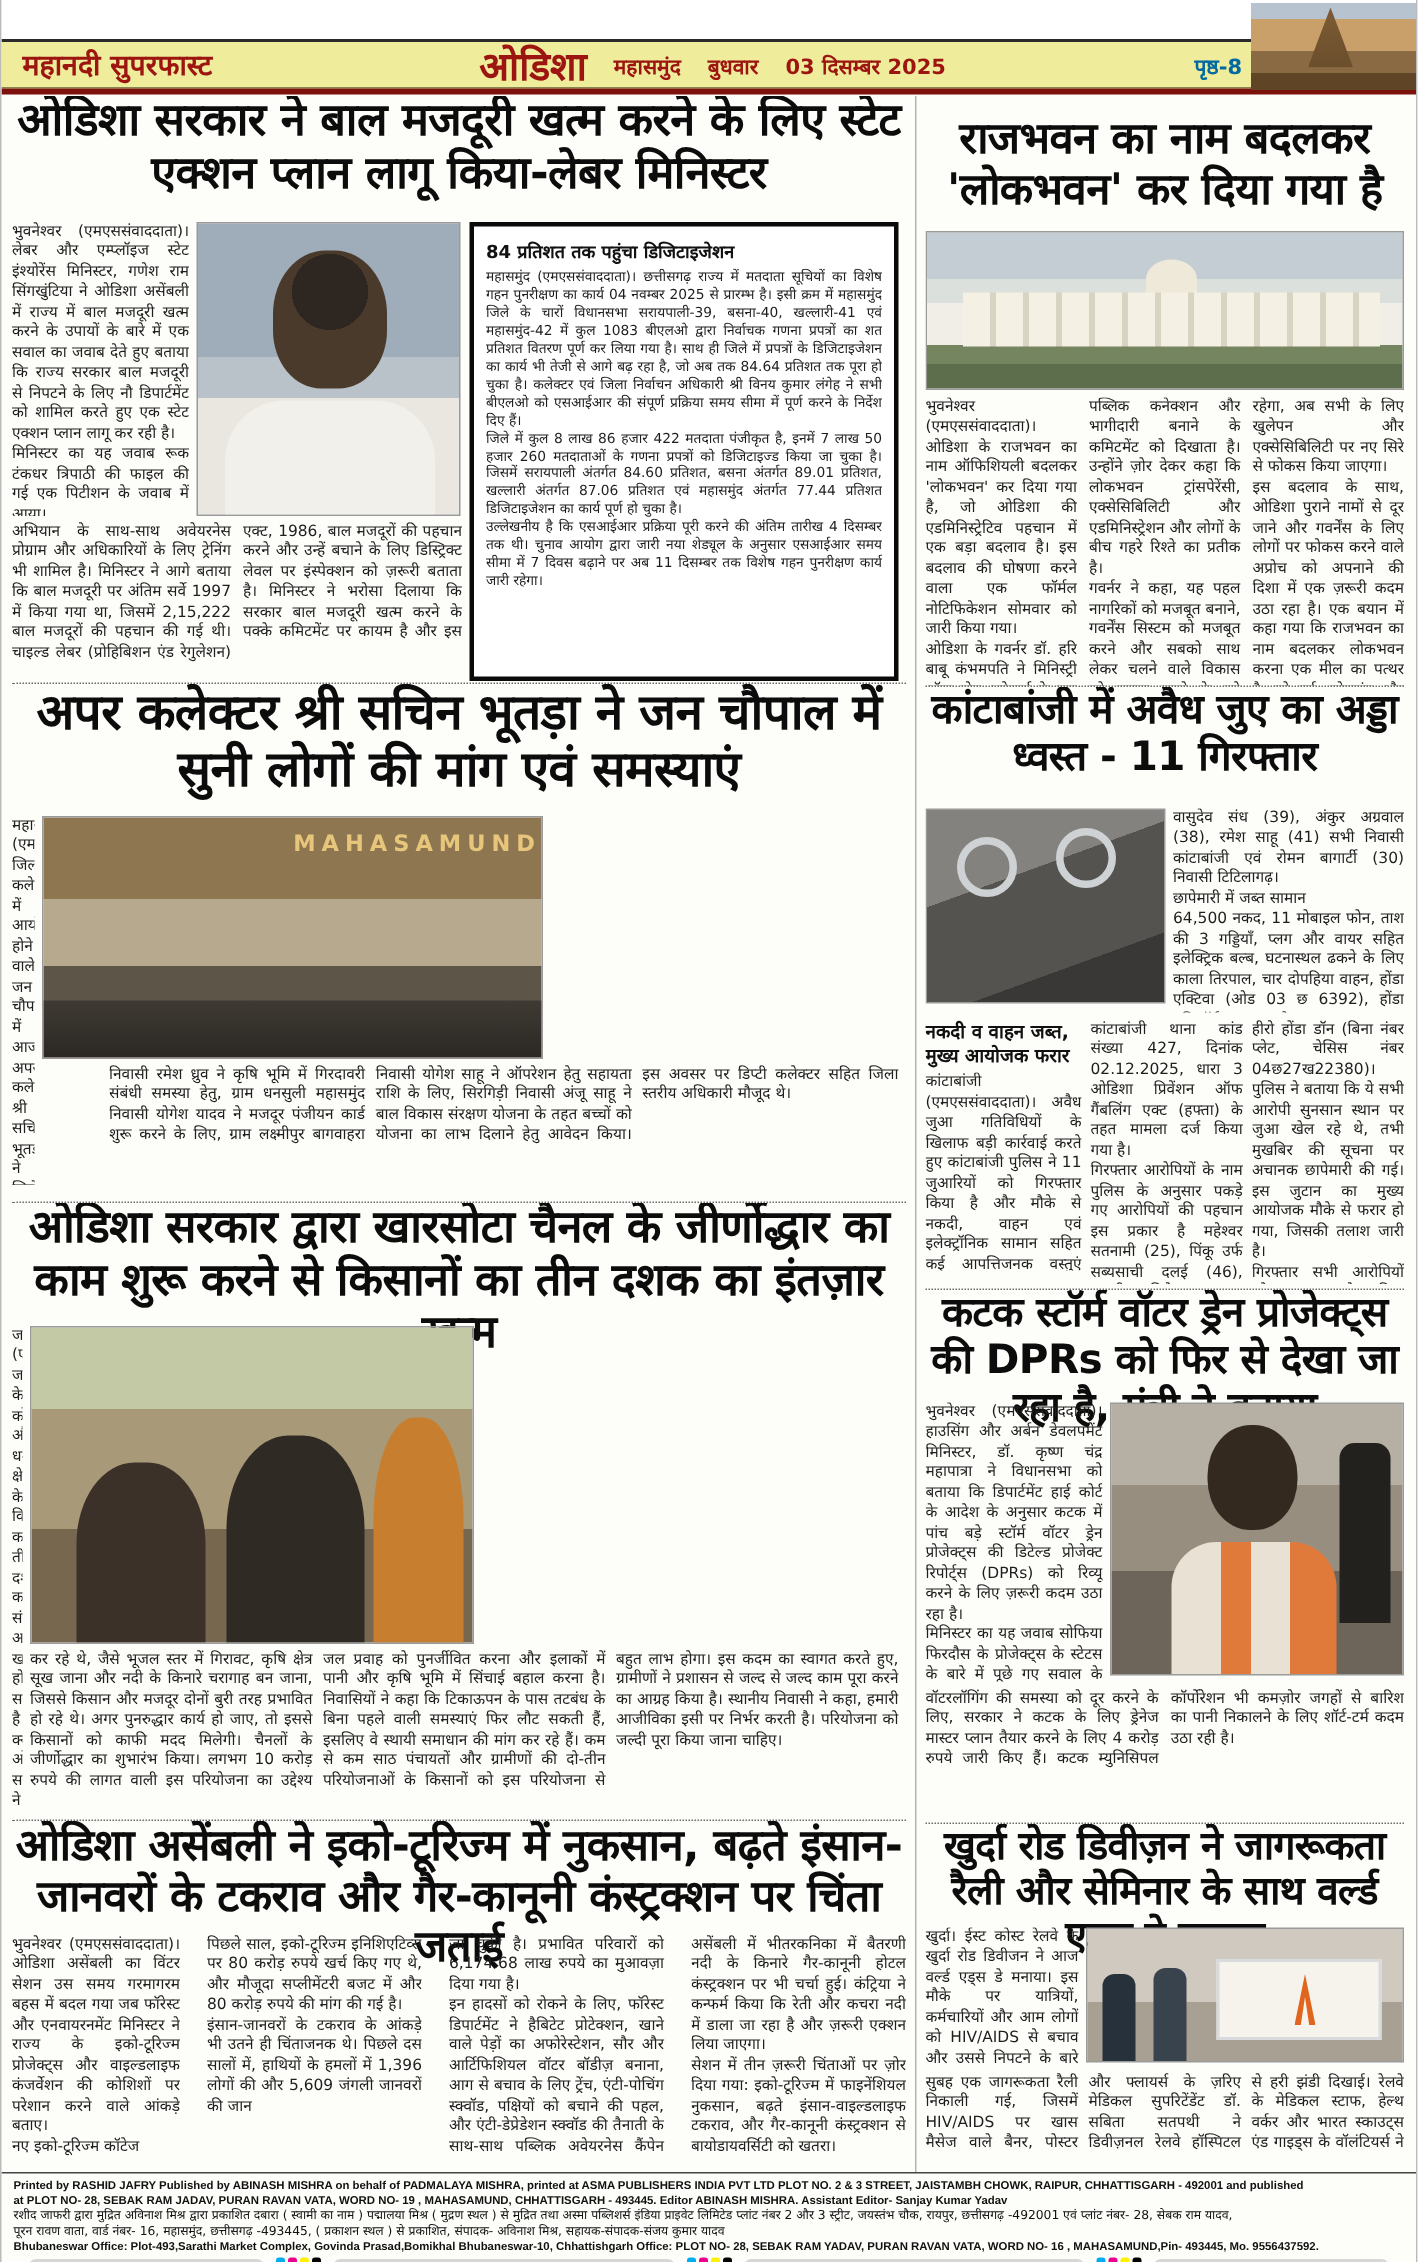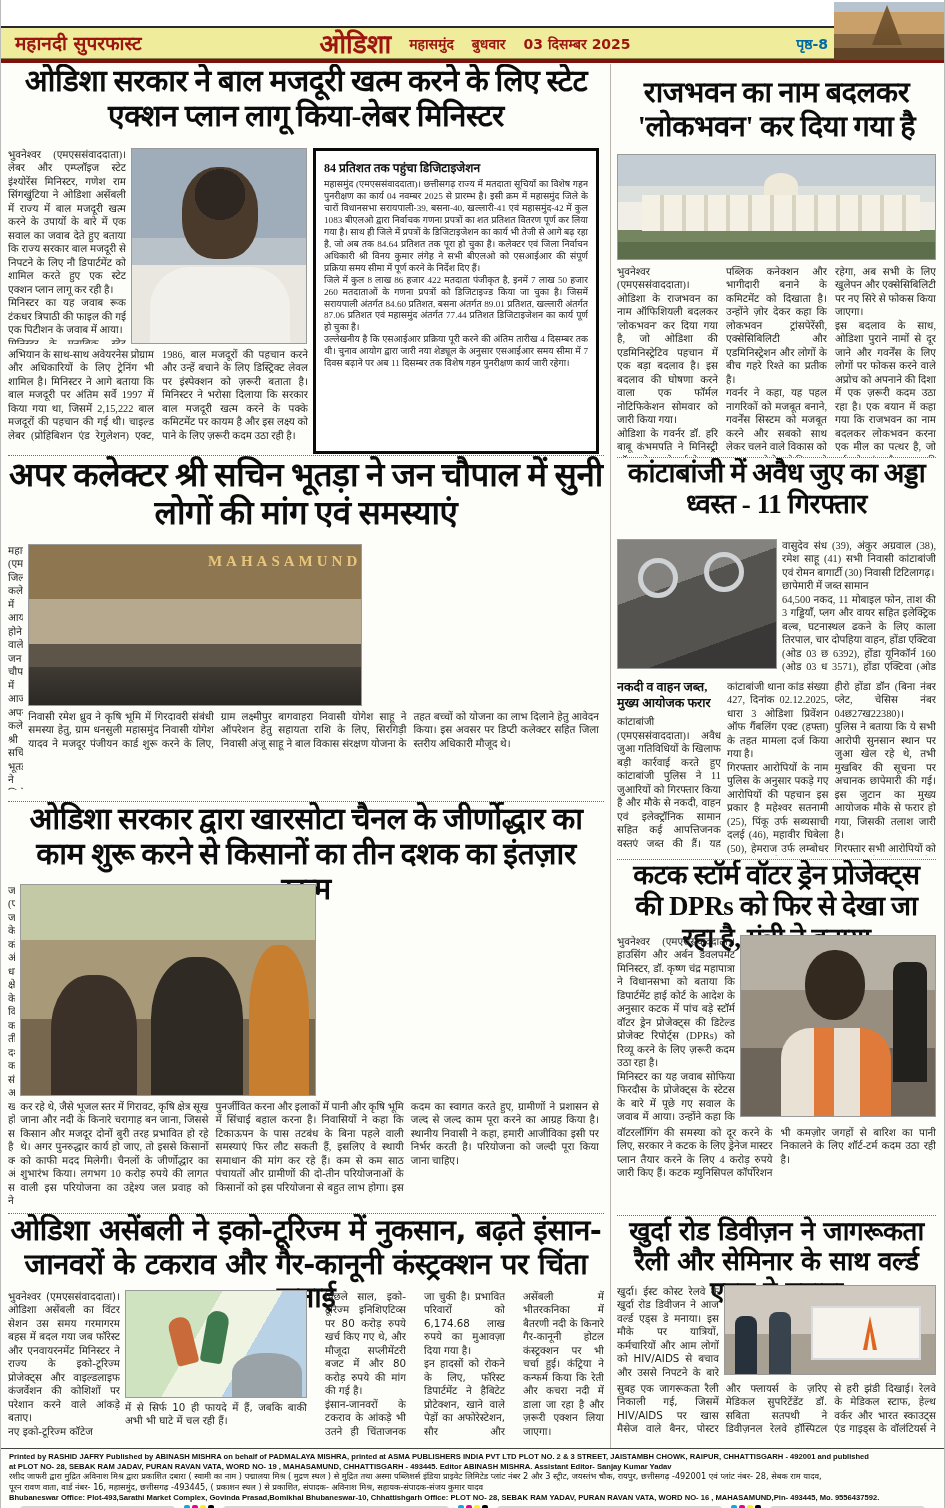--- a/index.html
+++ b/index.html
@@ -21,21 +21,21 @@
   #temple .spire { position:absolute; left:38px; top:3px; width:30px; height:40px;
             background:linear-gradient(180deg,#7d5c36,#a1severus 60%,#6b4e2c); background:linear-gradient(180deg,#7d5c36,#6b4e2c);
             clip-path:polygon(50% 0,78% 55%,100% 100%,0 100%,22% 55%); }
   #mast .rule { height:4px; background:#7d120d; }
 
   
   #cols { display:flex; gap:6px; padding:0 7px; }
   #lstack { width:596px; }
   #rstack { width:326px; border-left:1px solid #b9b4aa; padding-left:6px; }
   .art { overflow:hidden; position:relative; }
-  .sep { border-bottom:1px dotted #6b6b6b;font-family:Liberation Serif, serif; }
+  .sep { border-bottom:1px dotted #6b6b6b; }
   .hl { font-weight:800; text-align:center; color:#0c0c0c; line-height:1.16; letter-spacing:-0.4px; }
   .bt { font-size:10.3px; line-height:1.31; text-align:justify; white-space:pre-line; color:#1e1e1e; overflow:hidden; }
   .row { display:flex; gap:5px; }
   .photo { position:relative; overflow:hidden; flex:none; border:1px solid #9a9a9a; }
   .cap { font-weight:800; font-size:12.5px; color:#111; line-height:1.25; }
 
   
   #artA { height:392px; }
   #artA .hl { font-size:30px; height:80px; margin-bottom:4px; }
   #artA .agrp { width:300px; }
@@ -57,21 +57,21 @@
   #photo-rajbhavan .wing { position:absolute; left:24px; top:40px; width:278px; height:36px; background:repeating-linear-gradient(90deg,#f4f0e4 0 18px,#d9d3c2 18px 22px); }
   #artB .b3 { margin-top:5px; column-count:3; column-gap:8px; height:202px; }
 
   
   #artC { height:346px; }
   #artC .hl { font-size:33px; height:84px; margin-bottom:4px; }
   #artC .c1 { width:122px; height:246px; }
   #photo-chaupal { width:334px; height:162px; background:linear-gradient(180deg,#8d7650 0 34%,#b7a98d 34% 62%,#5d5548 62%); }
   #photo-chaupal .wall { position:absolute; top:8px; left:0; width:100%; text-align:right; color:#e7c67c; font-weight:800; font-size:15px; letter-spacing:4px; }
   #photo-chaupal .tbl { position:absolute; bottom:0; width:100%; height:38px; background:linear-gradient(180deg,#3f3a33,#2b2824); }
-  #artC .cmidb { margin-top:4px; column-count:3; column-gap:7px; height:78px; }
+  #artC .cmidb { margin-top:4px; column-count:3; column-gap:7px; height:78px;margin-left:45px; }
   #artC .c3 { flex:1; height:246px; }
 
   
   #artD { height:402px; }
   #artD .hl { font-size:27px; height:76px; margin-bottom:5px; }
   #photo-cuffs { width:160px; height:130px; background:linear-gradient(160deg,#84827e 0 35%,#55534f 35% 75%,#3a3836 75%); }
   #photo-cuffs .ring1,#photo-cuffs .ring2 { position:absolute; border:5px solid #cfd2d4; border-radius:50%; width:40px; height:40px; }
   #photo-cuffs .ring1 { left:20px; top:18px; } #photo-cuffs .ring2 { left:86px; top:12px; }
   #artD .dside { flex:1; height:136px; }
   #artD .drow2 { margin-top:5px; display:flex; gap:6px; height:176px; }
@@ -212,28 +212,20 @@
           <div class="bt e3">गई थी। नई परियोजना से प्राकृतिक जल प्रवाह को बहाल करने और इलाके की खेती को दोबारा जीवित करने की उम्मीद है। स्थानीय विधायक आकाश दास नायक ने कहा कि इस पहल से किसानों को अपनी आजीविका वापस पाने में मदद मिलेगी। उन्होंने कहा कि यह परियोजना लंबे समय से चली आ रही शिकायतों को दूर करने की दिशा में एक महत्वपूर्ण कदम है।
 नायक ने कहा, कोरेई निवासियों को खेती के लिए</div>
         </div>
       </section>
 
       <section id="artG" class="art">
         <h1 class="hl">ओडिशा असेंबली ने इको-टूरिज्म में नुकसान, बढ़ते इंसान-जानवरों के टकराव और गैर-कानूनी कंस्ट्रक्शन पर चिंता जताई</h1>
         <div class="row">
           <div class="bt g1">भुवनेश्वर (एमएससंवाददाता)। ओडिशा असेंबली का विंटर सेशन उस समय गरमागरम बहस में बदल गया जब फॉरेस्ट और एनवायरनमेंट मिनिस्टर ने राज्य के इको-टूरिज्म प्रोजेक्ट्स और वाइल्डलाइफ कंजर्वेशन की कोशिशों पर परेशान करने वाले आंकड़े बताए।
 नए इको-टूरिज्म कॉटेज</div>
-          <div class="gmid">
-            <div class="photo" id="photo-cartoon">
-              <div class="p1"></div>
-              <div class="p2"></div>
-              <div class="rock"></div>
-            </div>
-            <div class="bt gunder">में से सिर्फ 10 ही फायदे में हैं, जबकि बाकी अभी भी घाटे में चल रही हैं।</div>
-          </div>
           <div class="bt gc">पिछले साल, इको-टूरिज्म इनिशिएटिव्स पर 80 करोड़ रुपये खर्च किए गए थे, और मौजूदा सप्लीमेंटरी बजट में और 80 करोड़ रुपये की मांग की गई है।
 इंसान-जानवरों के टकराव के आंकड़े भी उतने ही चिंताजनक थे। पिछले दस सालों में, हाथियों के हमलों में 1,396 लोगों की और 5,609 जंगली जानवरों की जान</div>
           <div class="bt gc">जा चुकी है। प्रभावित परिवारों को 6,174.68 लाख रुपये का मुआवज़ा दिया गया है।
 इन हादसों को रोकने के लिए, फॉरेस्ट डिपार्टमेंट ने हैबिटेट प्रोटेक्शन, खाने वाले पेड़ों का अफोरेस्टेशन, सौर और आर्टिफिशियल वॉटर बॉडीज़ बनाना, आग से बचाव के लिए ट्रेंच, एंटी-पोचिंग स्क्वॉड, पक्षियों को बचाने की पहल, और एंटी-डेप्रेडेशन स्क्वॉड की तैनाती के साथ-साथ पब्लिक अवेयरनेस कैंपेन जैसे उपाय किए हैं।</div>
           <div class="bt gc">असेंबली में भीतरकनिका में बैतरणी नदी के किनारे गैर-कानूनी होटल कंस्ट्रक्शन पर भी चर्चा हुई। कंट्रिया ने कन्फर्म किया कि रेती और कचरा नदी में डाला जा रहा है और ज़रूरी एक्शन लिया जाएगा।
 सेशन में तीन ज़रूरी चिंताओं पर ज़ोर दिया गया: इको-टूरिज्म में फाइनेंशियल नुकसान, बढ़ते इंसान-वाइल्डलाइफ टकराव, और गैर-कानूनी कंस्ट्रक्शन से बायोडायवर्सिटी को खतरा।</div>
         </div>
       </section>
     </div>
 

